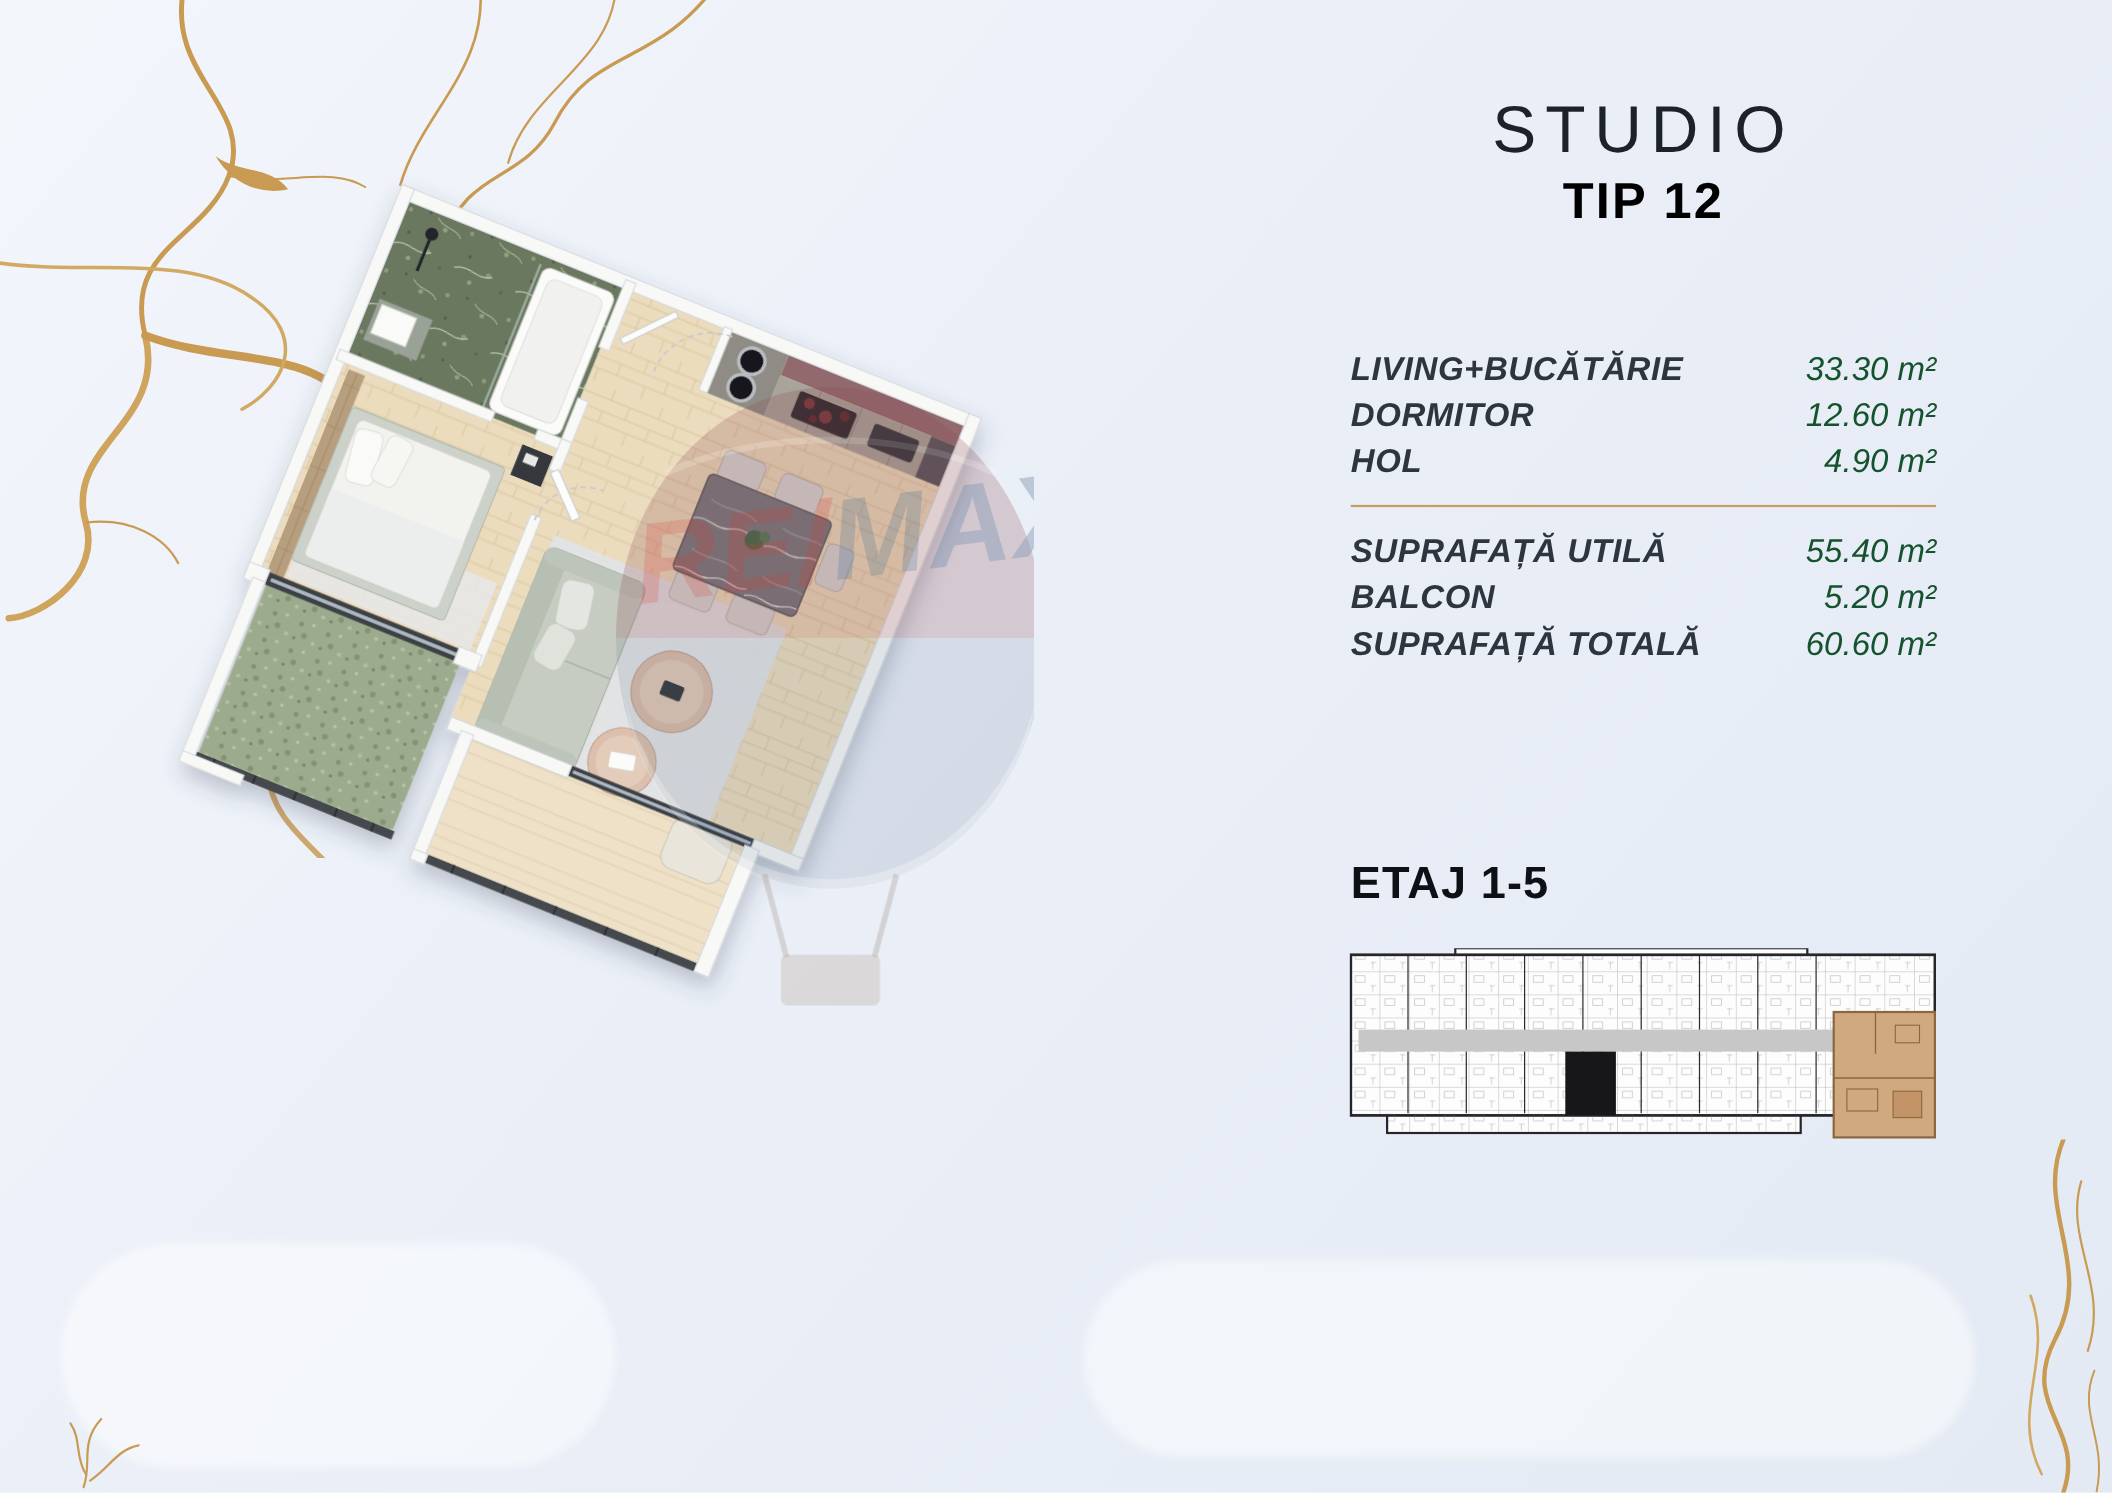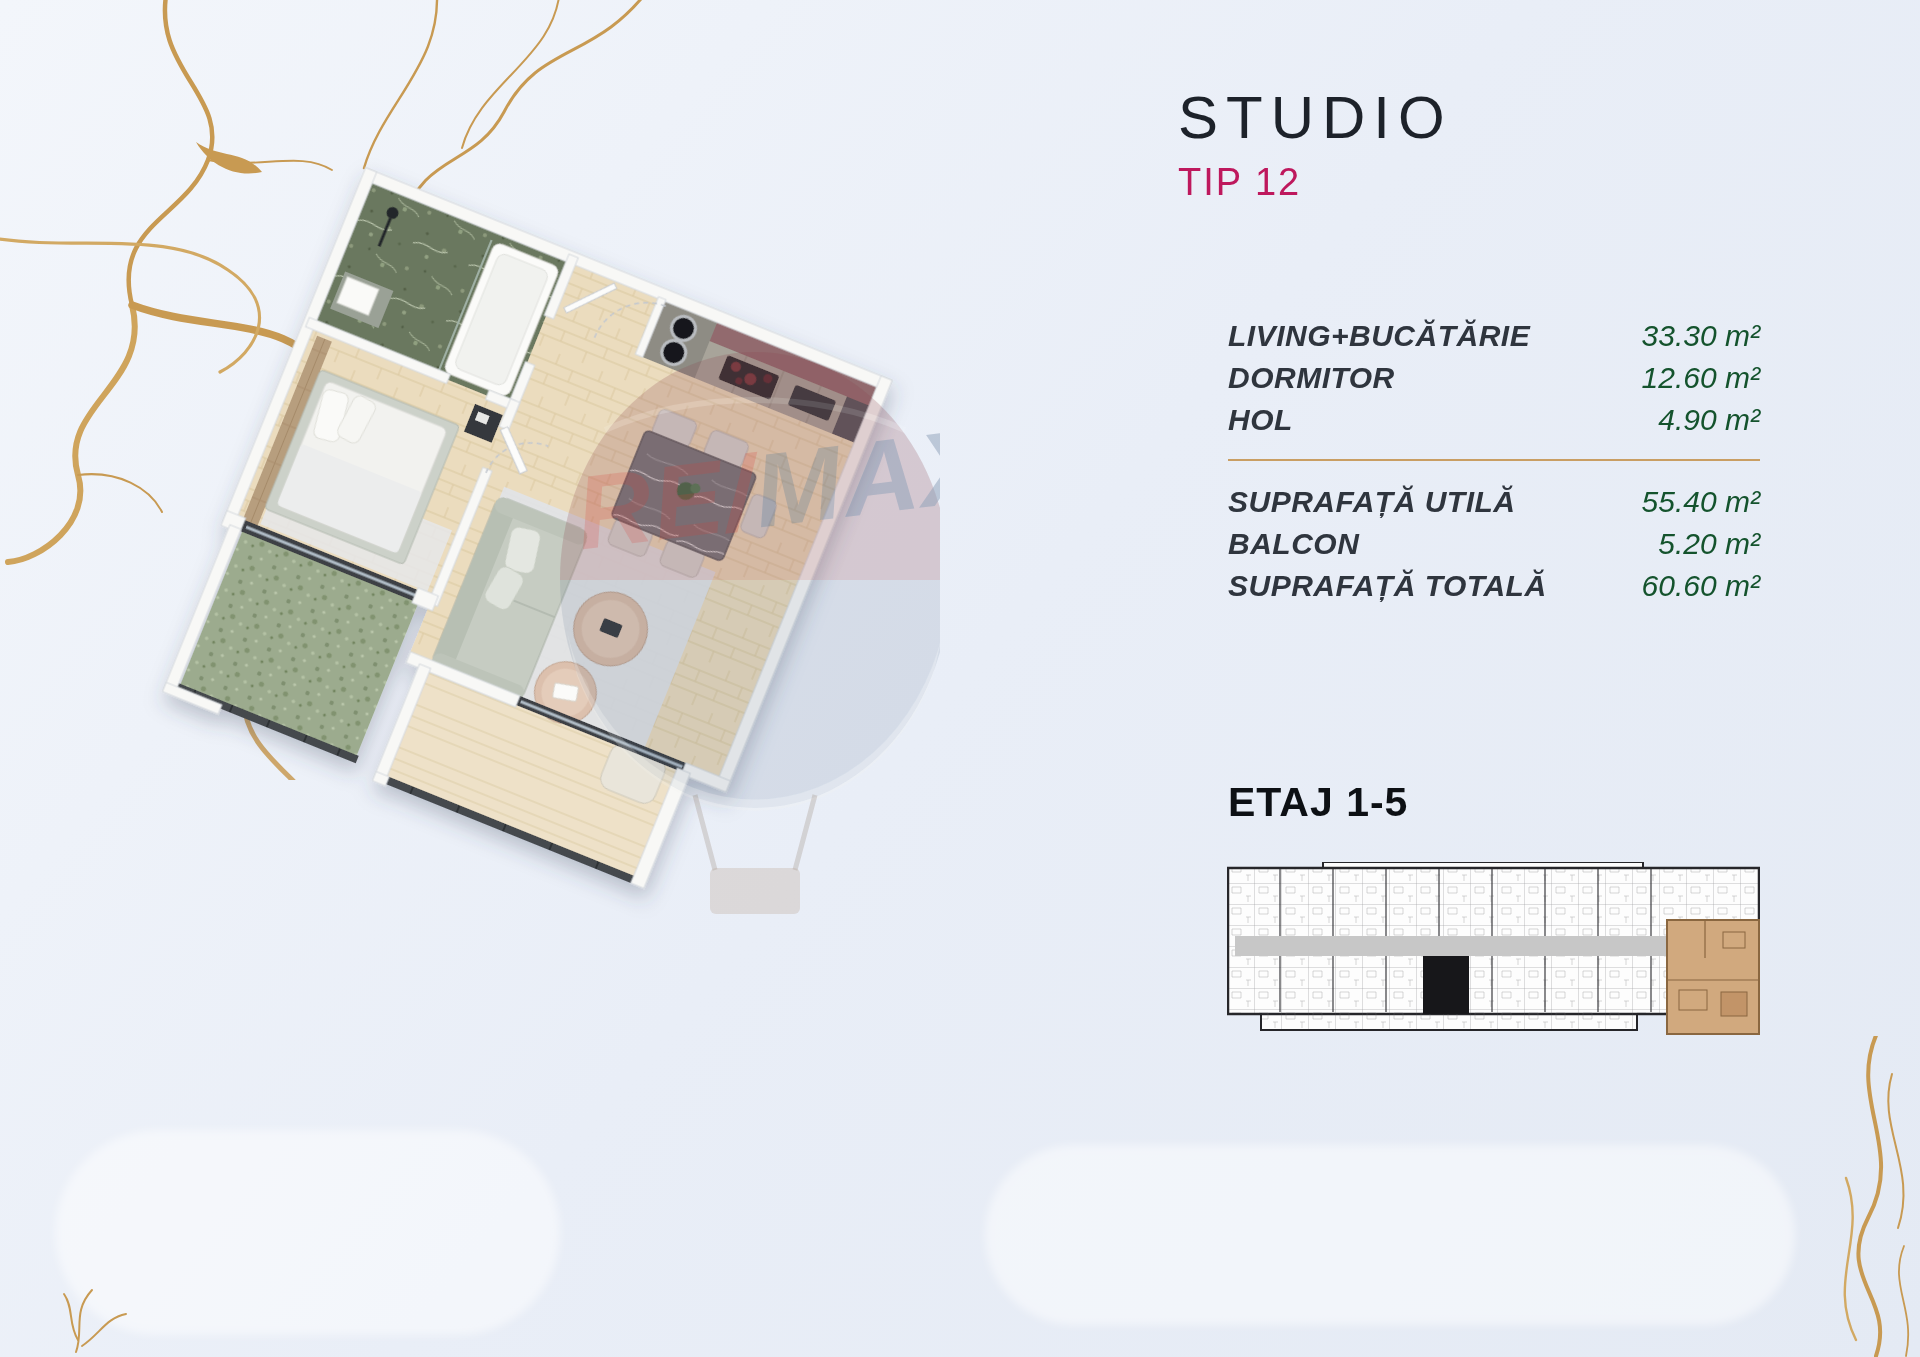--- a/index.html
+++ b/index.html
@@ -12,23 +12,23 @@
   #blob1{left:55px;top:1130px;width:505px;height:205px;border-radius:150px;}
   #blob2{left:985px;top:1145px;width:810px;height:180px;border-radius:120px;}
 
   svg{position:absolute;display:block;}
   #gold-topleft{left:0;top:0;}
   #gold-bottomright{left:1728px;top:1036px;}
   #gold-sprig{left:48px;top:1282px;}
   #plan3d{left:20px;top:50px;}
   #miniplan{left:1227px;top:862px;}
 
-  #title{position:absolute;left:1178px;top:86px;width:632px;text-align:left;color:#1d222a;}
+  #title{position:absolute;left:1178px;top:86px;width:632px;text-align:center;color:#1d222a;}
   #title .t1{font-size:60px;font-weight:300;letter-spacing:8px;line-height:64px;}
-  #title .t2{font-size:38px;font-weight:400;letter-spacing:2px;line-height:54px;margin-top:5px;color:#be185d;}
+  #title .t2{font-size:46px;font-weight:700;letter-spacing:2px;line-height:54px;margin-top:5px;color:#000000;}
 
   #areas{position:absolute;left:1228px;top:311px;width:532px;}
   .arow{display:flex;justify-content:space-between;align-items:flex-end;height:42px;
         font-size:30px;letter-spacing:.5px;font-style:italic;}
   .arow .lab{font-weight:600;color:#2f353e;}
   .arow .val{font-weight:400;color:#14532d;letter-spacing:0;}
   #divider{height:2px;background:#c99e63;margin:22px 0 16px 0;}
 
   #floorhead{position:absolute;left:1228px;top:779px;width:532px;text-align:left;
              font-size:41px;font-weight:800;letter-spacing:1px;color:#0d1014;}

